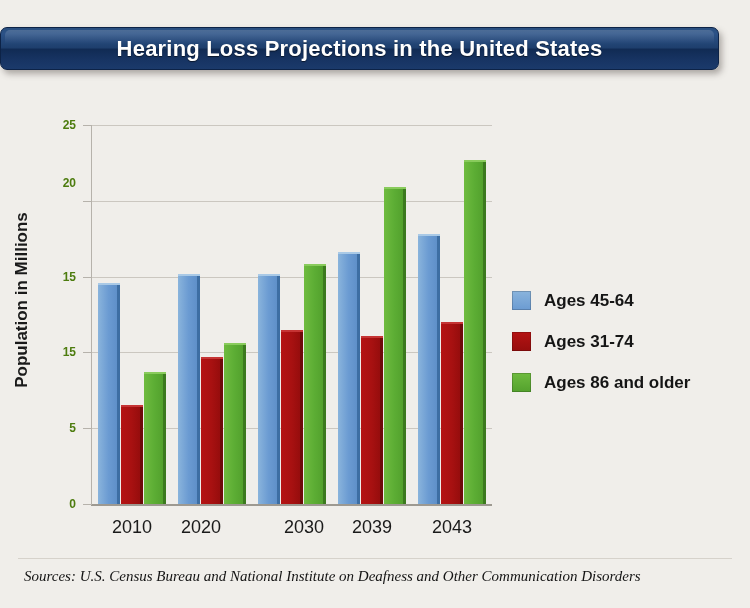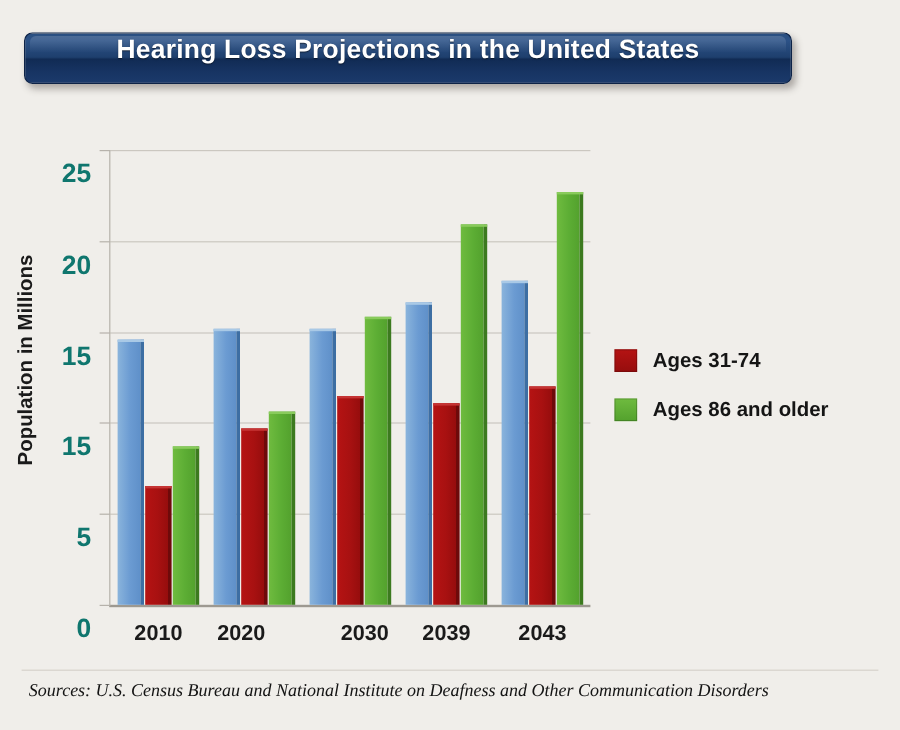--- a/index.html
+++ b/index.html
@@ -11,37 +11,38 @@
     height: 608px;
     background: #f0eeea;
     font-family: "Liberation Sans", sans-serif;
     overflow: hidden;
     position: relative;
   }
 
   
   #title-banner {
     position: absolute;
-    left: 20px;
+    left: 0;
     top: 27px;
-    width: 640px;
+    width: 719px;
     height: 43px;
     border-radius: 7px;
     background: linear-gradient(to bottom,
         #2a4f80 0%,
         #2c5287 14%,
         #1e3f6d 48%,
         #112b54 52%,
         #173463 78%,
         #1b3a6b 100%);
     box-shadow: 3px 4px 6px rgba(90,85,80,0.45);
     border: 1px solid #0d2games;
     border: 1px solid #0d2347;
     box-sizing: border-box;
     display: flex;
+    align-items: center;
     justify-content: center;
   }
   #title-banner::after {
     content: "";
     position: absolute;
     left: 4px; right: 4px; top: 2px;
     height: 14px;
     border-radius: 5px 5px 0 0;
     background: linear-gradient(to bottom, rgba(255,255,255,0.16), rgba(255,255,255,0.0));
     pointer-events: none;
@@ -100,25 +101,24 @@
     left: -9px;
     width: 9px;
     height: 1px;
     background: #b6b2ab;
   }
   .ylabel {
     position: absolute;
     right: 100%;
     margin-right: 16px;
     transform: translateY(-50%);
-    font-size: 22px;
+    font-size: 12px;
     font-weight: bold;
-    color: #0f766e;
-    white-space: nowrap;
-    margin-top: 20px;
+    color: #4d7c0f;
+    white-space: nowrap;
   }
   #y-axis-line {
     position: absolute;
     left: -1px;
     top: 0;
     width: 1px;
     height: 379px;
     background: #b6b2ab;
   }
   #x-axis-line {
@@ -173,21 +173,21 @@
   .bar.green .face { background: linear-gradient(to right, #6fbb3f 0%, #5cad34 55%, #53a12d 100%); }
   .bar.green .side { background: #3c7a1f; }
   .bar.green .cap  { background: #89cb5c; }
 
   .xlabel {
     position: absolute;
     top: 392px;
     width: 120px;
     text-align: center;
     font-size: 18px;
-    font-weight: bold;
+    font-weight: normal;
     color: #1a1a1a;
   }
 
   
   #legend {
     position: absolute;
     left: 512px;
     top: 198px;
     width: 230px;
   }
@@ -255,21 +255,21 @@
         <div class="tickmark" style="top: 303.2px;"></div>
         <div class="ylabel" style="top: 303.2px;">5</div>
         <div class="gridline" style="top: 227.4px;"></div>
         <div class="tickmark" style="top: 227.4px;"></div>
         <div class="ylabel" style="top: 227.4px;">15</div>
         <div class="gridline" style="top: 151.6px;"></div>
         <div class="tickmark" style="top: 151.6px;"></div>
         <div class="ylabel" style="top: 151.6px;">15</div>
         <div class="gridline" style="top: 75.8px;"></div>
         <div class="tickmark" style="top: 75.8px;"></div>
-        <div class="ylabel" style="top: 76px;">20</div>
+        <div class="ylabel" style="top: 58px;">20</div>
         <div class="gridline" style="top: 0px;"></div>
         <div class="tickmark" style="top: 0px;"></div>
         <div class="ylabel" style="top: 0px;">25</div>
       </div>
     <div id="bars">
         <div class="group" style="left: 0px; width: 80px;">
           <div class="bar blue" title="Ages 45-64 2010: 14.6" style="left: 6px; height: 221.336px;">
             <div class="face"></div>
             <div class="side"></div>
             <div class="cap"></div>
@@ -358,20 +358,24 @@
         <div class="xlabel" style="left: -20px;">2010</div>
         <div class="xlabel" style="left: 49px;">2020</div>
         <div class="xlabel" style="left: 140px; margin-left: 12px;">2030</div>
         <div class="xlabel" style="left: 220px;">2039</div>
         <div class="xlabel" style="left: 300px;">2043</div>
       </div>
   </div>
 
   <div id="legend">
       <div class="legend-row">
+        <span class="legend-swatch blue"></span>
+        <span class="legend-label">Ages 45-64</span>
+      </div>
+      <div class="legend-row">
         <span class="legend-swatch red"></span>
         <span class="legend-label">Ages 31-74</span>
       </div>
       <div class="legend-row">
         <span class="legend-swatch green"></span>
         <span class="legend-label">Ages 86 and older</span>
       </div>
     </div>
 </div>
 

